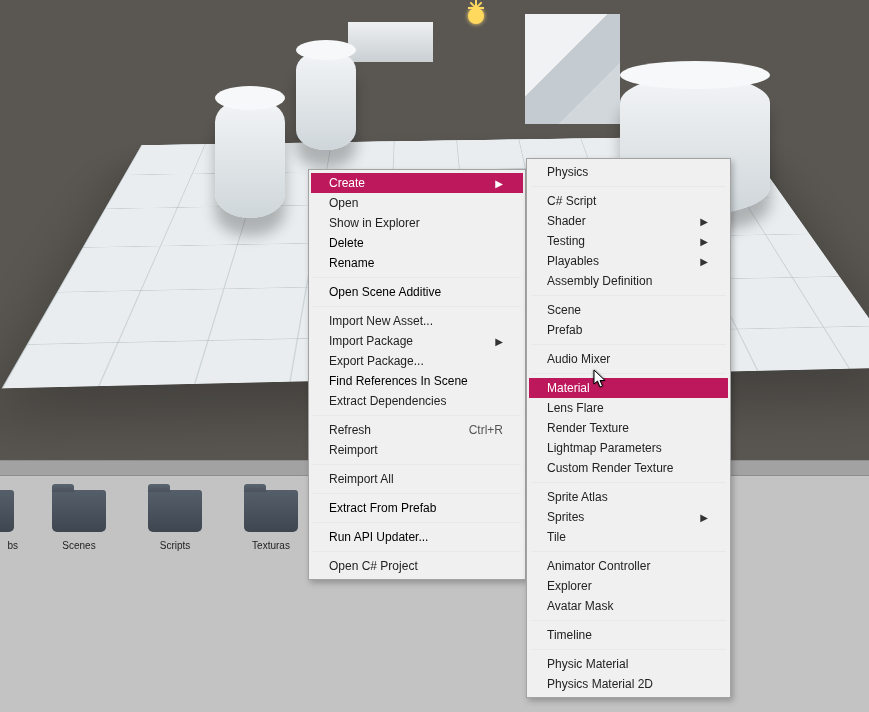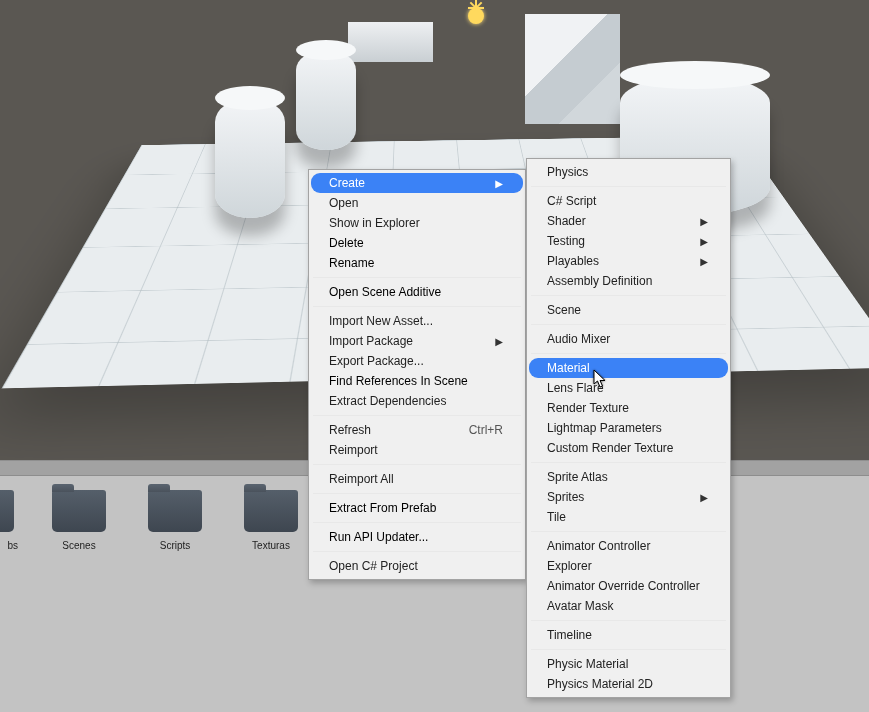--- a/index.html
+++ b/index.html
@@ -83,21 +83,21 @@
     position: absolute; background: #f0f0f0; border: 1px solid #a3a3a3;
     box-shadow: 2px 3px 6px rgba(0,0,0,.25);
     padding: 3px 2px;
   }
   .ctx-item {
     display:flex; align-items:center; justify-content:space-between;
     padding: 2px 20px 2px 18px; height: 20px; white-space:nowrap;
     color:#222; cursor:default;
   }
   .ctx-item.disabled { color:#000000; }
-  .ctx-item.highlight { background:#3b82f6; color:#fff;border-radius:9px; }
+  .ctx-item.highlight { background:#be185d; color:#fff; }
   .ctx-item .shortcut { color:#555; font-size:12px; margin-left: 30px; }
   .ctx-sep { height:1px; background:#d0d0d0; margin:4px 2px; border-top:1px solid #e8e8e8; }
   .sub-arrow { font-size:10px; color:#333; margin-left:20px; }
   .ctx-item.highlight .sub-arrow { color:#fff; }
 
   .menu1 { left: 308px; top: 169px; width: 218px; }
   .menu2 { left: 526px; top: 158px; width: 205px; }
 
   
   .cursor {
@@ -236,20 +236,23 @@
       <span>Playables</span>
       <span class="sub-arrow">▶</span>
     </div>
     <div class="ctx-item">
       <span>Assembly Definition</span>
     </div>
     <div class="ctx-sep"></div>
     <div class="ctx-item">
       <span>Scene</span>
     </div>
+    <div class="ctx-item">
+      <span>Prefab</span>
+    </div>
     <div class="ctx-sep"></div>
     <div class="ctx-item">
       <span>Audio Mixer</span>
     </div>
     <div class="ctx-sep"></div>
     <div class="ctx-item highlight">
       <span>Material</span>
     </div>
     <div class="ctx-item">
       <span>Lens Flare</span>
@@ -273,23 +276,20 @@
     </div>
     <div class="ctx-item">
       <span>Tile</span>
     </div>
     <div class="ctx-sep"></div>
     <div class="ctx-item">
       <span>Animator Controller</span>
     </div>
     <div class="ctx-item">
       <span>Explorer</span>
-    </div>
-    <div class="ctx-item">
-      <span>Animator Override Controller</span>
     </div>
     <div class="ctx-item">
       <span>Avatar Mask</span>
     </div>
     <div class="ctx-sep"></div>
     <div class="ctx-item">
       <span>Timeline</span>
     </div>
     <div class="ctx-sep"></div>
     <div class="ctx-item">

